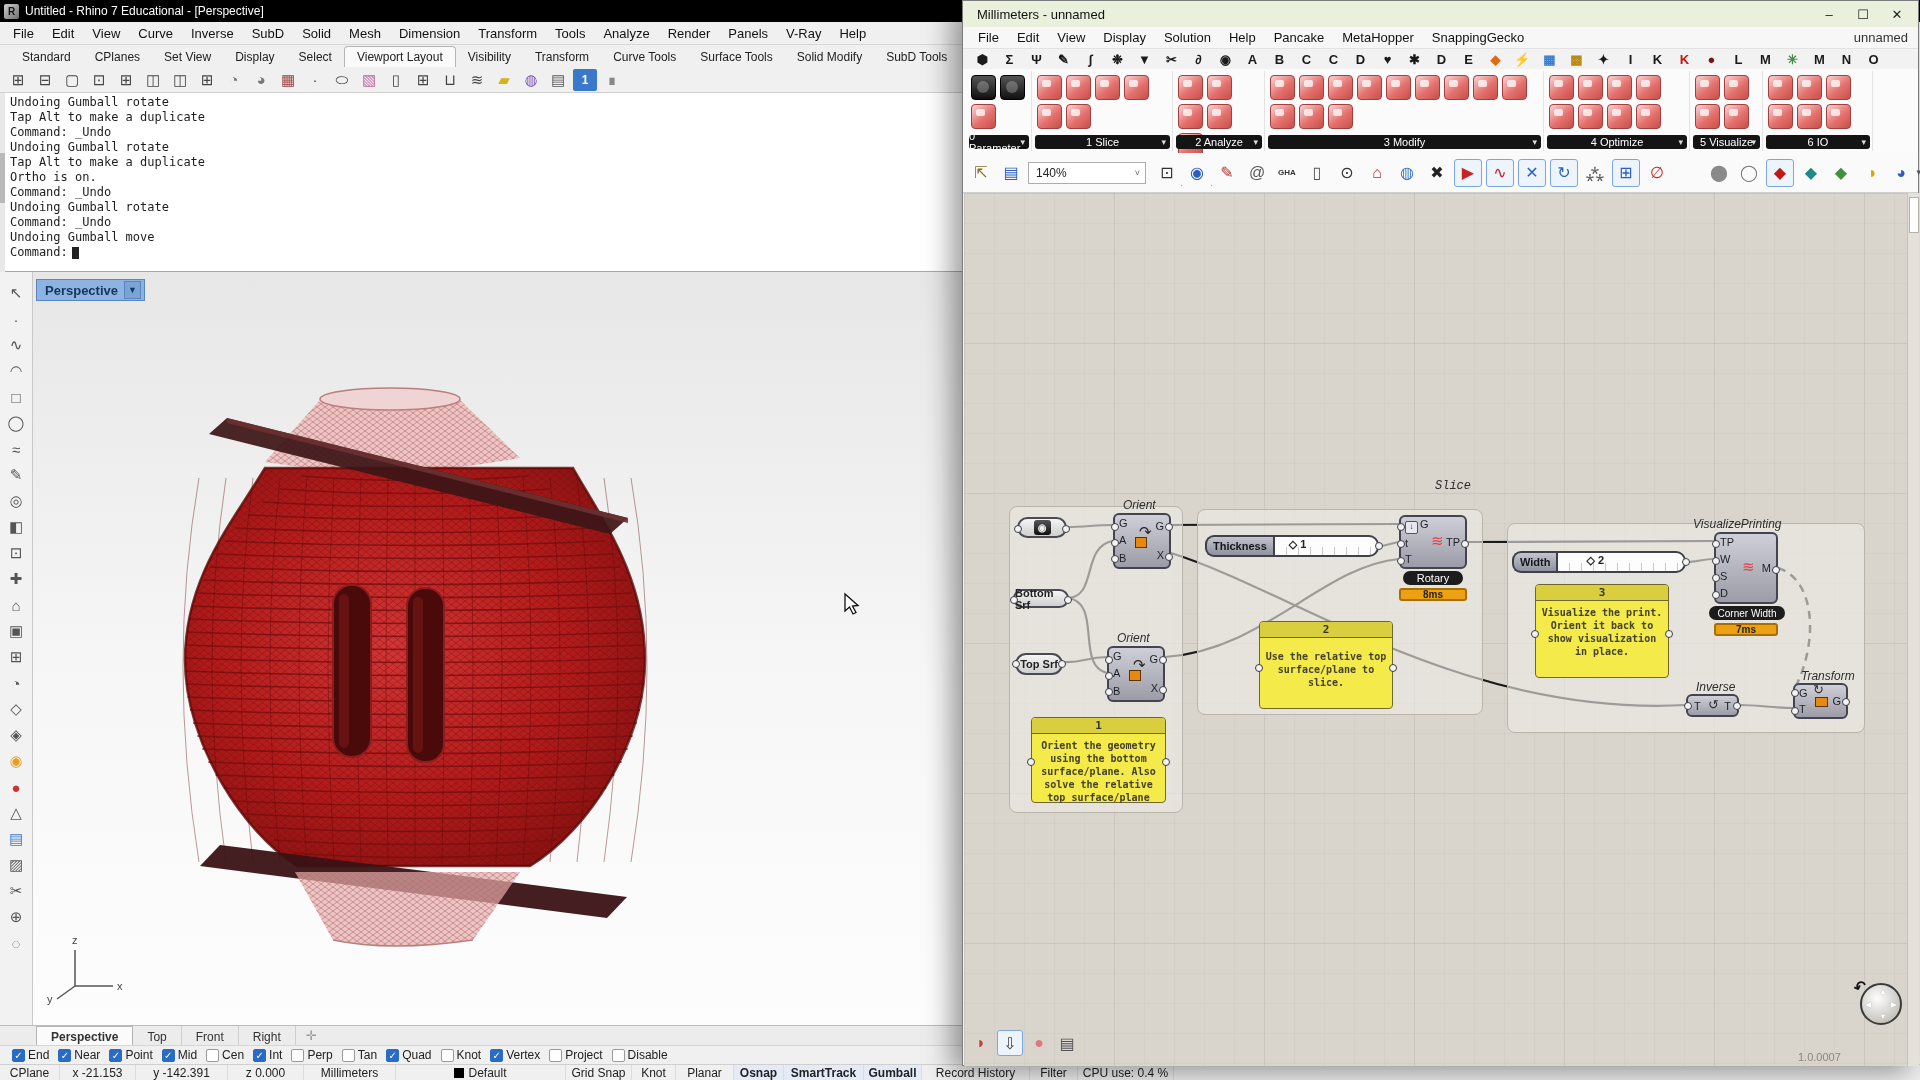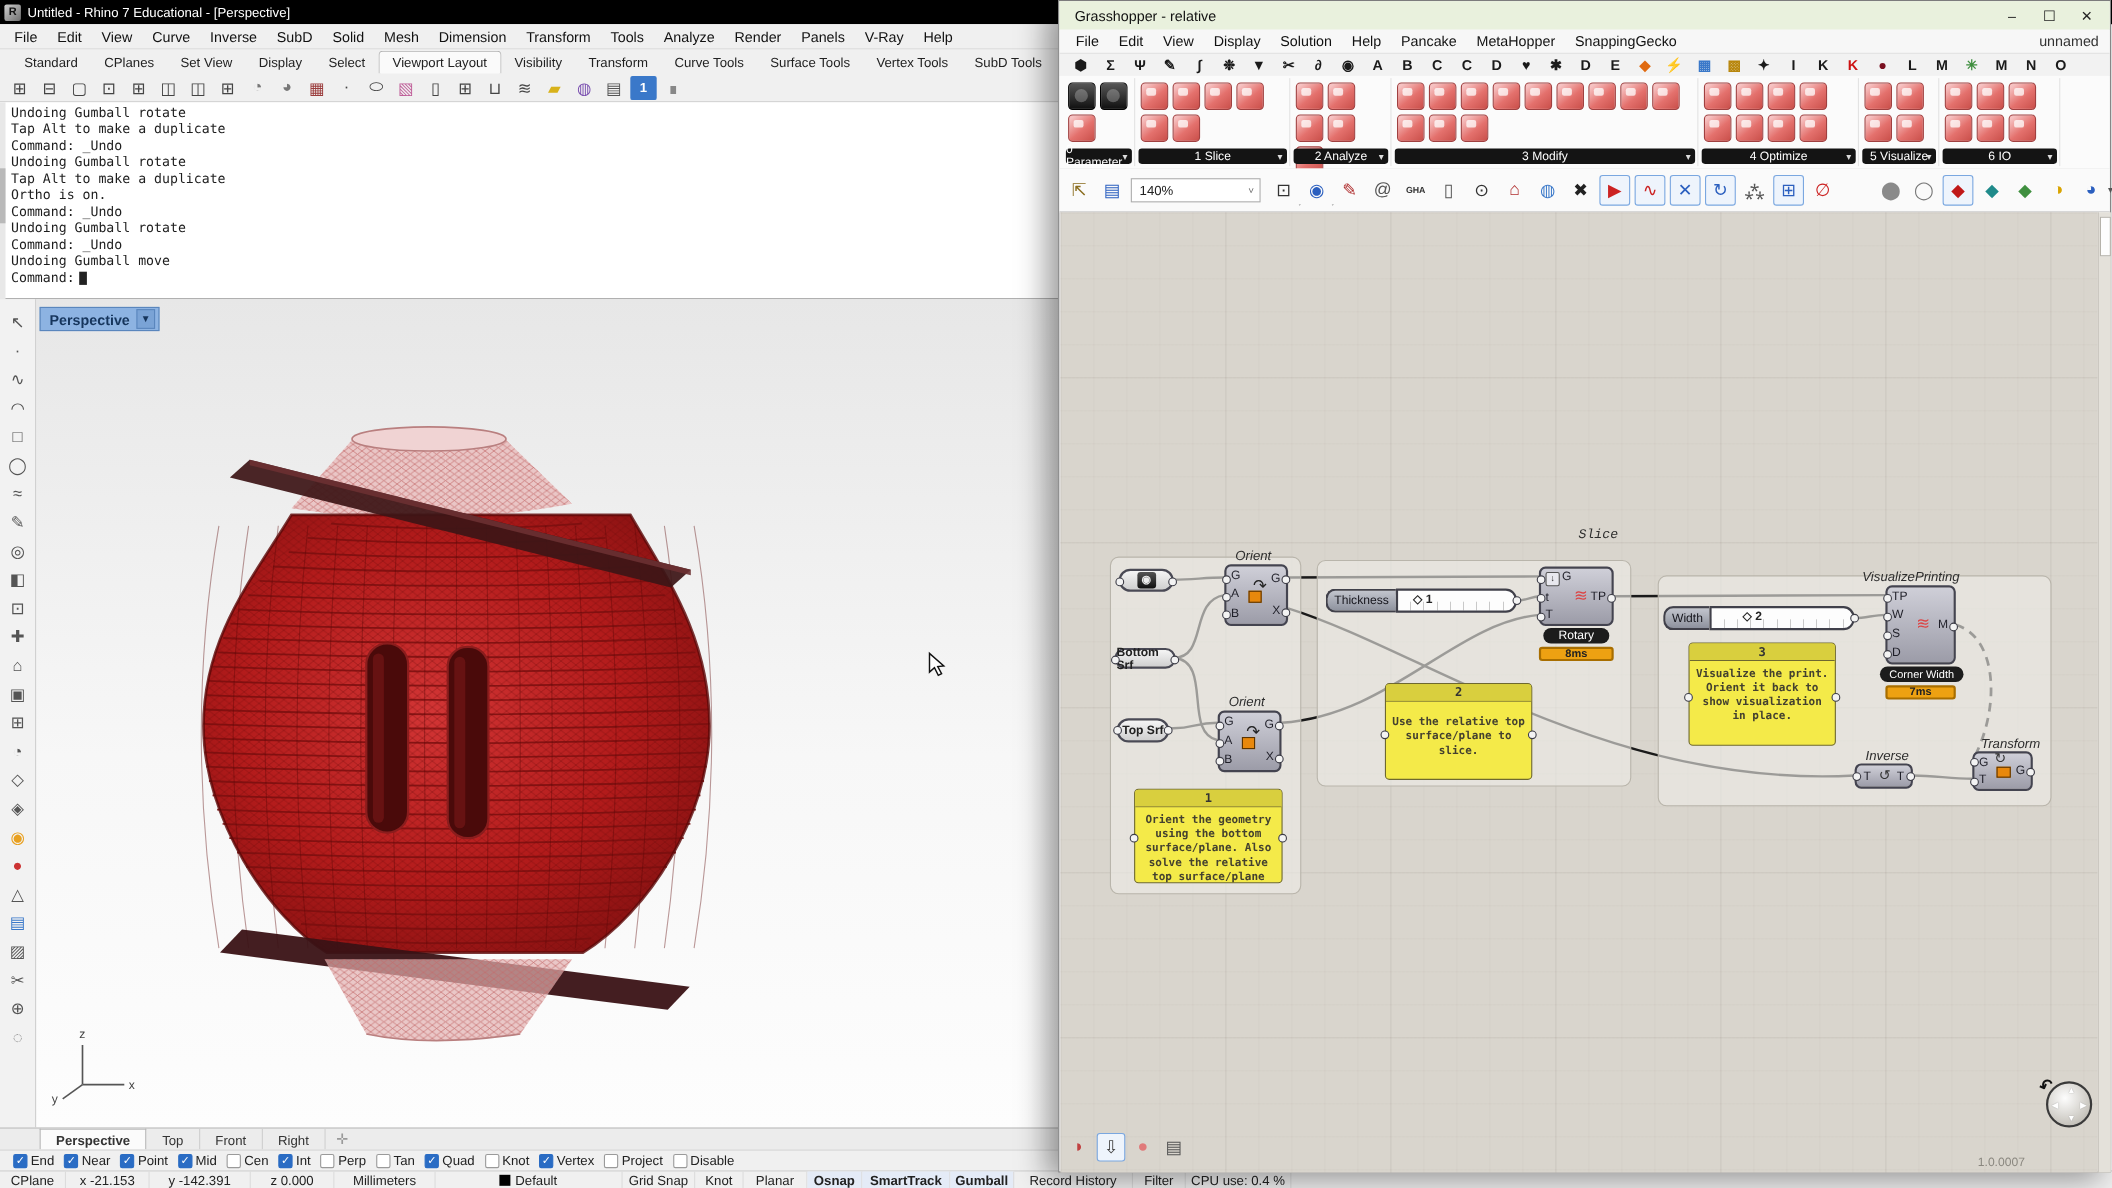--- a/index.html
+++ b/index.html
@@ -125,21 +125,21 @@
   .capsule{position:absolute;background:linear-gradient(#f5f5f5,#cfcfcf);border:2px solid #4a4a55;border-radius:11px;
     display:flex;align-items:center;justify-content:center;font-size:11px;font-weight:bold;color:#222;box-sizing:border-box;}
   .gnote{position:absolute;background:#f4ea49;border:1.5px solid #6e6830;border-radius:4px;box-sizing:border-box;}
   .gnote .hd{height:15px;background:#d9cf3e;border-bottom:1.5px solid #6e6830;border-radius:3px 3px 0 0;
     display:flex;align-items:center;justify-content:center;font-size:11px;font-weight:bold;color:#333;
     font-family:"DejaVu Sans Mono",monospace;}
   .gnote .bd{padding:5px 4px;font-family:"DejaVu Sans Mono",monospace;font-size:10px;line-height:13px;
     color:#44412f;text-align:center;font-weight:bold;}
   .gslider{position:absolute;height:22px;display:flex;box-sizing:border-box;}
   .gslider .lab{background:linear-gradient(#c2c5cd,#8e929e);border:2px solid #40404a;border-right:none;border-radius:9px 0 0 9px;
-    display:flex;align-items:center;justify-content:center;font-size:11px;font-weight:normal;color:#15151c;padding:0 6px;box-sizing:border-box;}
+    display:flex;align-items:center;justify-content:center;font-size:11px;font-weight:bold;color:#15151c;padding:0 6px;box-sizing:border-box;}
   .gslider .track{flex:1;background:#fdfdfd;border:2px solid #40404a;border-radius:0 10px 10px 0;position:relative;box-sizing:border-box;
     background-image:repeating-linear-gradient(90deg,transparent 0 11px,#c9c9c9 11px 12px);background-size:100% 45%;background-position:0 100%;background-repeat:no-repeat;}
   .gslider .val{position:absolute;top:1px;font-size:11px;font-weight:bold;color:#222;white-space:nowrap;}
   .gtag{position:absolute;background:#1c1c1c;color:#fff;border-radius:7px;font-size:11px;
     display:flex;align-items:center;justify-content:center;}
   .gbadge{position:absolute;background:#eda112;border:2px solid #a86e00;color:#222;border-radius:3px;
     font-size:10px;font-weight:bold;display:flex;align-items:center;justify-content:center;box-sizing:border-box;}
   
   #gh-bl{left:6px;top:1029px;display:flex;align-items:center;}
   #gh-bl .ghico{width:24px;height:24px;}
@@ -188,21 +188,21 @@
         <div class="tab">Standard</div>
         <div class="tab">CPlanes</div>
         <div class="tab">Set View</div>
         <div class="tab">Display</div>
         <div class="tab">Select</div>
         <div class="tab active">Viewport Layout</div>
         <div class="tab">Visibility</div>
         <div class="tab">Transform</div>
         <div class="tab">Curve Tools</div>
         <div class="tab">Surface Tools</div>
-        <div class="tab">Vertex Tools</div>
+        <div class="tab">Solid Modify</div>
         <div class="tab">SubD Tools</div>
       </div>
     <div id="rh-toolbar" class="abs">
         <div class="tbico" style="color: rgb(68, 68, 68);">⊞</div>
         <div class="tbico" style="color: rgb(68, 68, 68);">⊟</div>
         <div class="tbico" style="color: rgb(68, 68, 68);">▢</div>
         <div class="tbico" style="color: rgb(68, 68, 68);">⊡</div>
         <div class="tbico" style="color: rgb(68, 68, 68);">⊞</div>
         <div class="tbico" style="color: rgb(68, 68, 68);">◫</div>
         <div class="tbico" style="color: rgb(68, 68, 68);">◫</div>
@@ -478,21 +478,21 @@
         <div class="st-seg bold" style="width: 58px;">Gumball</div>
         <div class="st-seg" style="width: 108px;">Record History</div>
         <div class="st-seg" style="width: 48px;">Filter</div>
         <div class="st-seg" style="width: 96px;">CPU use: 0.4 %</div>
       </div>
   </div>
 
   <div id="gh" class="abs">
 
     <div id="gh-titlebar" class="abs">
-      <span class="t">Grasshopper - relative</span>
+      <span class="t">Millimeters - unnamed</span>
       <div style="position:absolute;right:4px;display:flex;">
         <div class="gh-winbtn">–</div>
         <div class="gh-winbtn">☐</div>
         <div class="gh-winbtn">✕</div>
       </div>
     </div>
 
     <div id="gh-menubar" class="abs">
         <div class="mi">File</div>
         <div class="mi">Edit</div>

